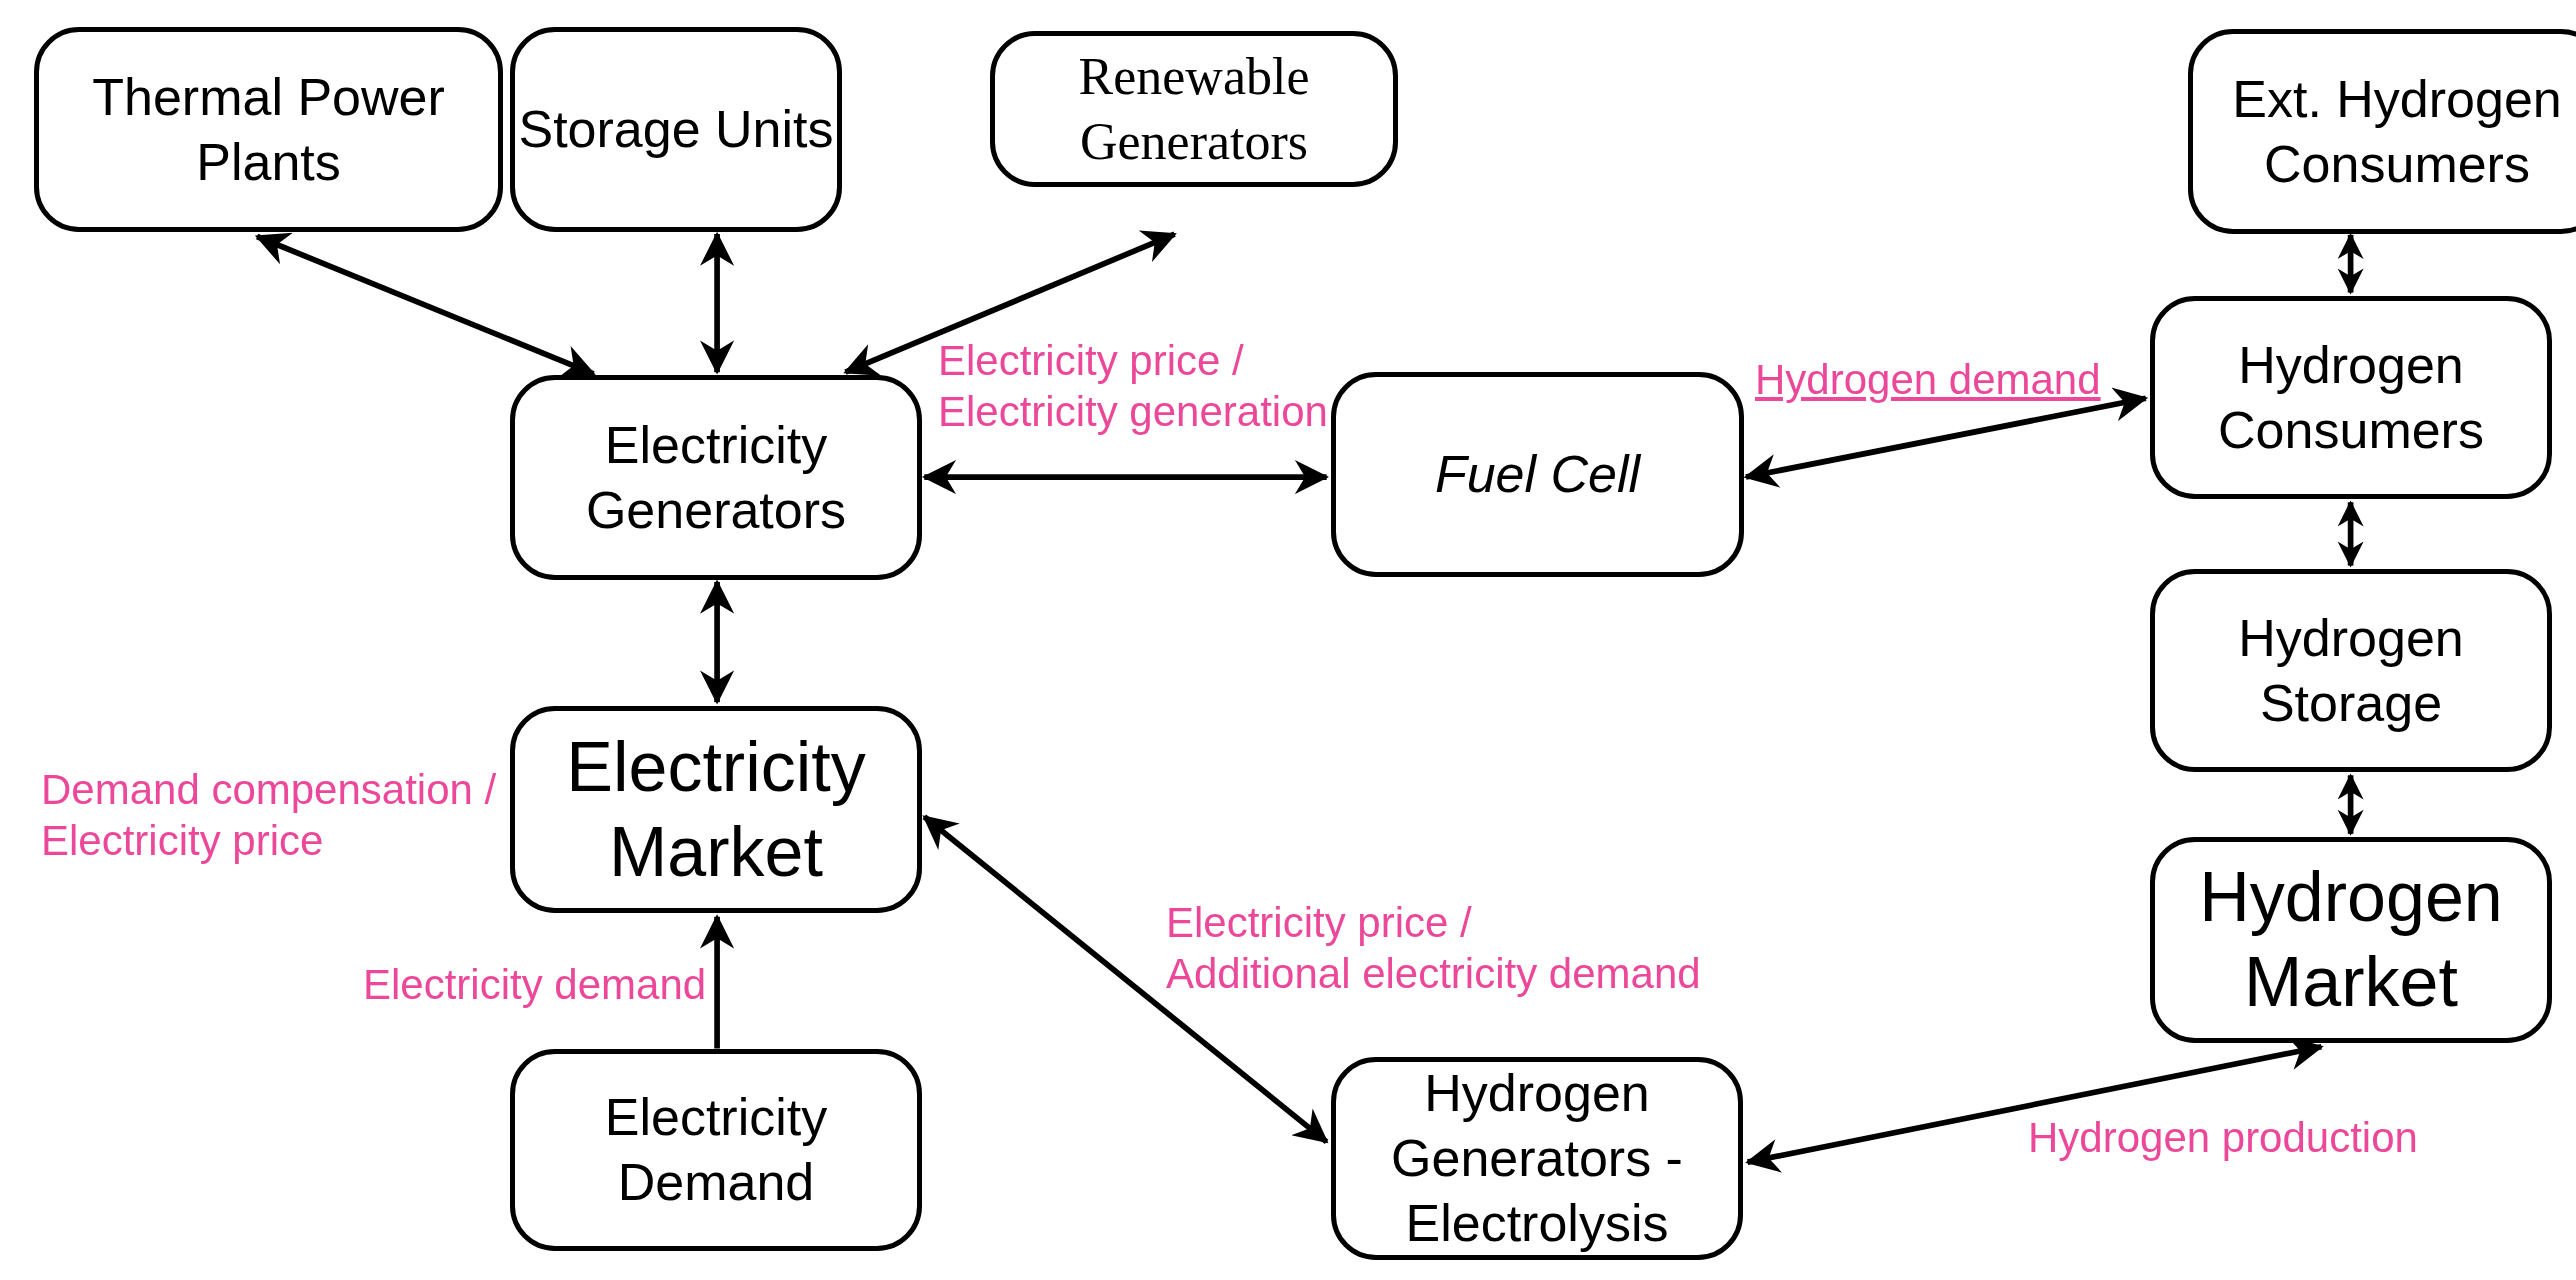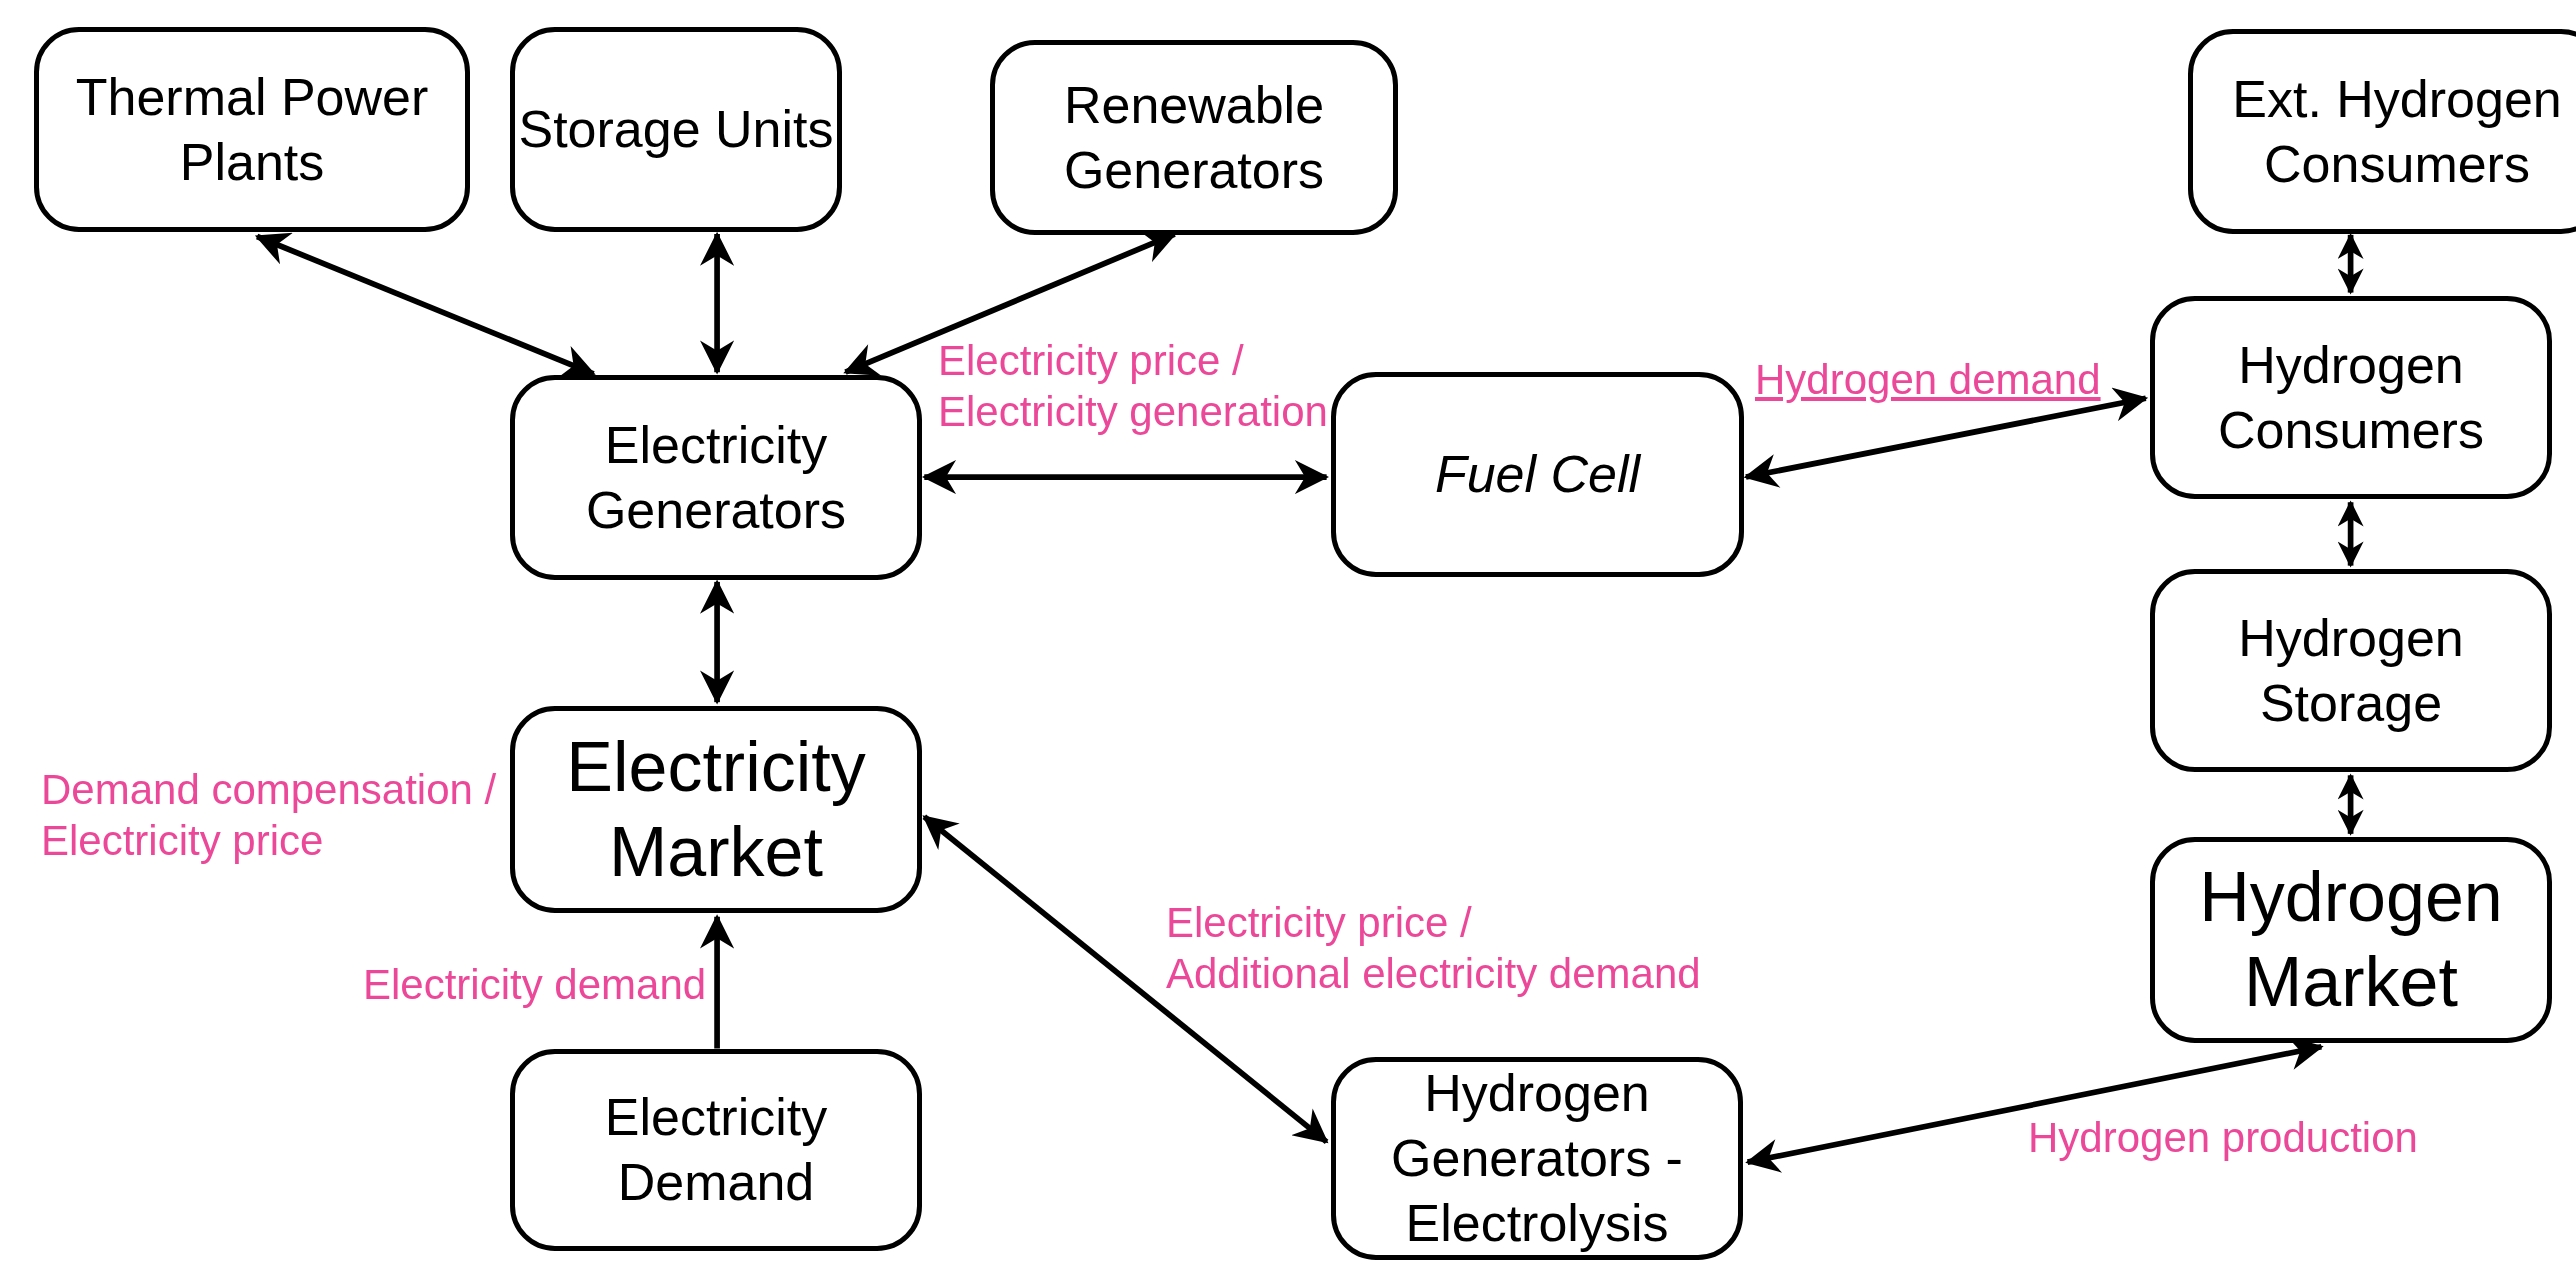--- a/index.html
+++ b/index.html
@@ -73,30 +73,30 @@
     <line x1="2148" y1="587" x2="2640" y2="490" stroke="#000000" stroke-width="7" marker-start="url(#ah)" marker-end="url(#ah)"></line>
     <line x1="1137" y1="1005" x2="1632" y2="1405" stroke="#000000" stroke-width="7" marker-start="url(#ah)" marker-end="url(#ah)"></line>
     <line x1="2150" y1="1430" x2="2856" y2="1288" stroke="#000000" stroke-width="7" marker-start="url(#ah)" marker-end="url(#ah)"></line>
     <line x1="882" y1="716" x2="882" y2="864" stroke="#000000" stroke-width="7" marker-start="url(#ah)" marker-end="url(#ah)"></line>
     <line x1="882" y1="1290" x2="882" y2="1128" stroke="#000000" stroke-width="7" marker-end="url(#ah)"></line>
     <line x1="2892" y1="289" x2="2892" y2="360" stroke="#000000" stroke-width="7" marker-start="url(#ahs)" marker-end="url(#ahs)"></line>
     <line x1="2892" y1="618" x2="2892" y2="696" stroke="#000000" stroke-width="7" marker-start="url(#ahs)" marker-end="url(#ahs)"></line>
     <line x1="2892" y1="954" x2="2892" y2="1026" stroke="#000000" stroke-width="7" marker-start="url(#ahs)" marker-end="url(#ahs)"></line>
   </svg>
 
-  <div class="node" style="left:34px; top:27px; width:436px; height:205px;">
+  <div class="node" style="left:34px; top:27px; width:469px; height:205px;">
     <span>Thermal Power</span>
     <span>Plants</span>
   </div>
 
   <div class="node" style="left:510px; top:27px; width:332px; height:205px;">
     <span>Storage Units</span>
   </div>
 
-  <div class="node" style="left:990px; top:40px; width:408px; height:195px;">
+  <div class="node" style="left:990px; top:31px; width:408px; height:156px;font-family:Liberation Serif, serif;">
     <span>Renewable</span>
     <span>Generators</span>
   </div>
 
   <div class="node" style="left:2150px; top:29px; width:418px; height:205px;margin-left:38px;">
     <span>Ext. Hydrogen</span>
     <span>Consumers</span>
   </div>
 
   <div class="node" style="left:510px; top:375px; width:412px; height:205px;">

